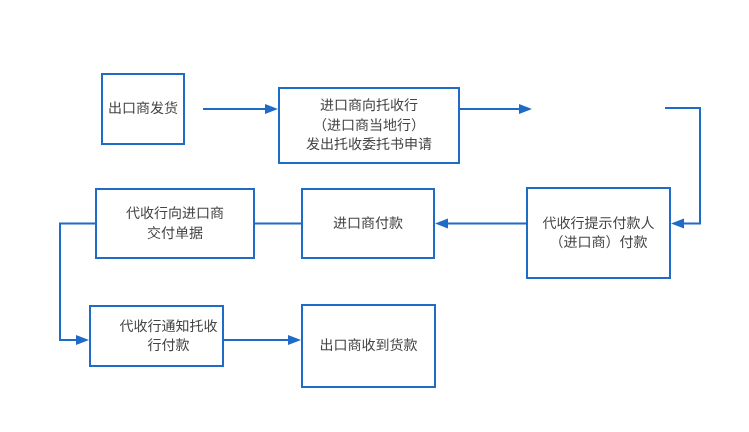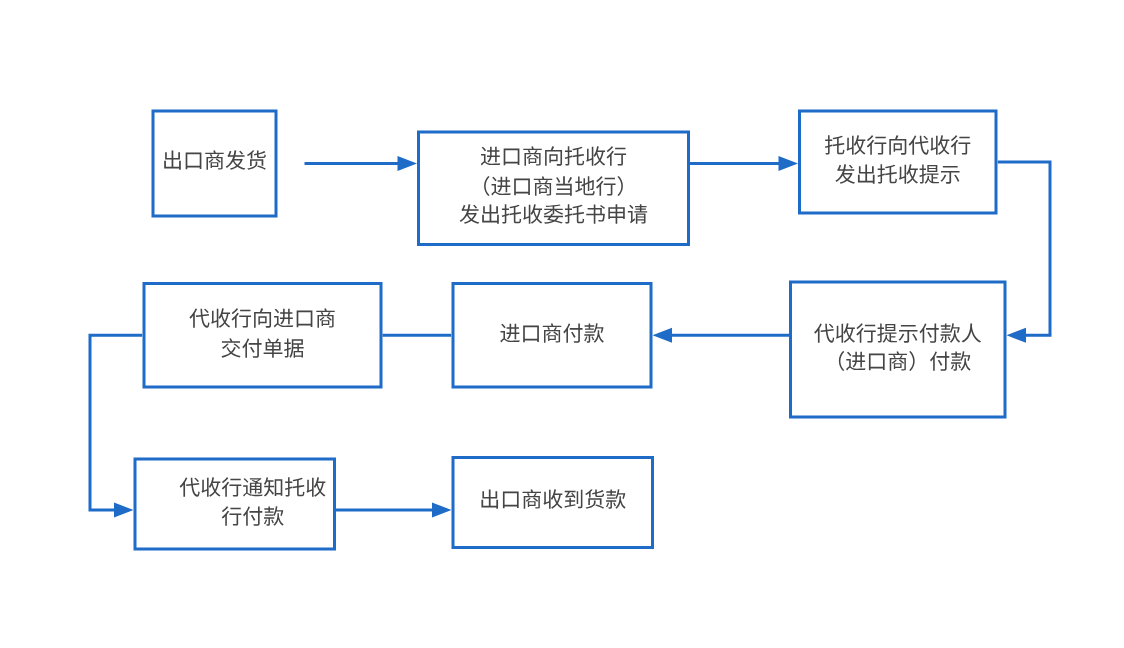--- a/index.html
+++ b/index.html
@@ -49,21 +49,21 @@
     line-height: 19.5px;
     color: var(--text-color);
   }
   #n1 { left: 101px; top:  73px; width: 84px; height: 72px; }
   #n2 { left: 278px; top:  70px; width: 182px; height: 77px; margin-top: 17px; }
   #n3 { left: 532px; top:  73px; width: 133px; height: 70px; }
   #n4 { left: 526px; top: 187px; width: 145px; height: 92px; }
   #n5 { left: 301px; top: 188px; width: 134px; height: 71px; }
   #n6 { left:  95px; top: 188px; width: 160px; height: 71px; }
   #n7 { left:  89px; top: 305px; width: 135px; height: 62px; padding-left: 24px; }
-  #n8 { left: 301px; top: 304px; width: 135px; height: 62px; }
+  #n8 { left: 301px; top: 304px; width: 135px; height: 84px; }
 </style>
 </head>
 <body>
 
 <div class="canvas">
 
   <svg class="edges" width="749" height="432" viewBox="0 0 749 432">
     <g>
       <path d="M 203 109 H 266"></path>
       <polygon points="265,104 278,109 265,114"></polygon>
@@ -95,24 +95,20 @@
   </svg>
 
   <div class="node" id="n1">
     <span>出口商发货</span>
   </div>
   <div class="node" id="n2">
     <span>进口商向托收行
 （进口商当地行）
 发出托收委托书申请</span>
   </div>
-  <div class="node" id="n3">
-    <span>托收行向代收行
-发出托收提示</span>
-  </div>
   <div class="node" id="n4">
     <span>代收行提示付款人
 （进口商）付款</span>
   </div>
   <div class="node" id="n5">
     <span>进口商付款</span>
   </div>
   <div class="node" id="n6">
     <span>代收行向进口商
 交付单据</span>

